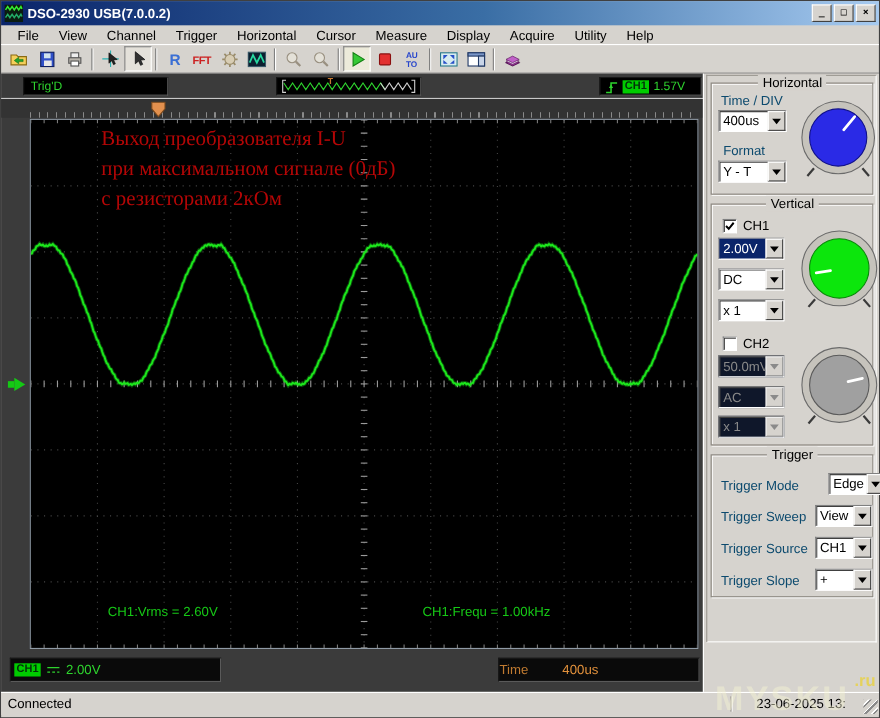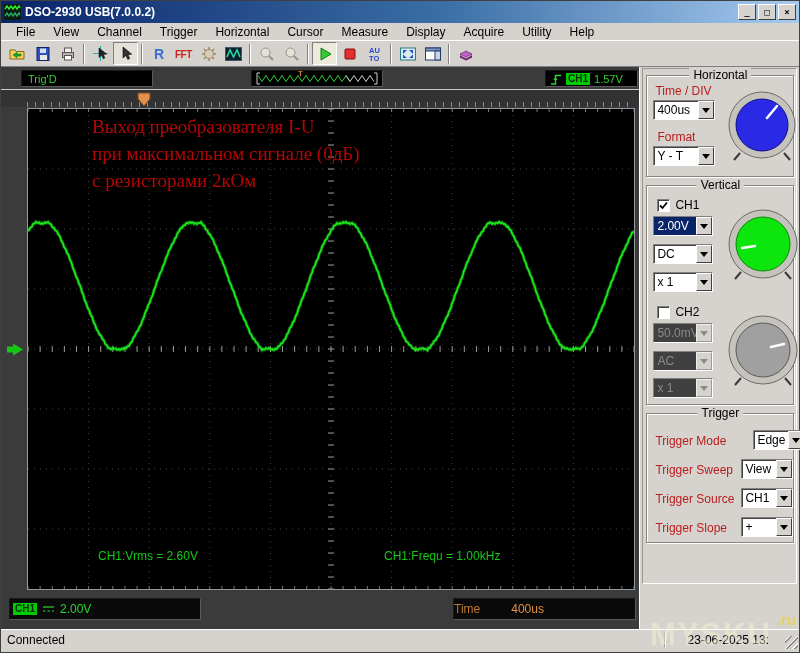--- a/index.html
+++ b/index.html
@@ -48,28 +48,28 @@
   .time-box .tval { color:#e2913c; margin-left:26px; }
 
   
   .right-panel { position:relative; width:160px; background:#d6d3ce; border-left:1px solid #fff; }
   .panel-outline { position:absolute; left:2px; top:1px; width:155px; height:516px; border:1px solid; border-color:#9a968f #fff #fff #9a968f; }
   .group { position:absolute; left:6px; width:148px; border:1px solid #8a867f; box-shadow:1px 1px 0 #fff, inset 1px 1px 0 #fff; }
   .group-label { position:absolute; top:-8px; left:50%; transform:translateX(-50%); background:#d6d3ce; padding:0 4px; font-size:12px; color:#000; white-space:nowrap; }
   .g-horizontal { top:8px; height:102px; }
   .g-vertical   { top:118px; height:220px; }
   .g-trigger    { top:346px; height:130px; }
-  .lbl { position:absolute; font-size:12px; color:#b91c1c; white-space:nowrap; }
+  .lbl { position:absolute; font-size:12px; color:#0c4a6e; white-space:nowrap; }
 
   .combo { position:absolute; height:20px; display:flex; border:1px solid; border-color:#808080 #fff #fff #808080; box-shadow:inset 1px 1px 0 #404040; background:#fff; }
   .combo .cval { flex:1; padding:2px 3px 0 3px; font-size:12px; color:#000; overflow:hidden; white-space:nowrap; }
   .combo .cval.sel { background:#0a246a; color:#fff; }
   .combo .carrow { width:16px; background:#d6d3ce; border:1px solid; border-color:#fff #404040 #404040 #fff; display:flex; align-items:center; justify-content:center; }
   .combo .carrow::after { content:""; border:4px solid transparent; border-top:5px solid #000; margin-top:4px; }
-  .combo.disabled { background:#404040;justify-content:flex-end; }
+  .combo.disabled { background:#0f172a;justify-content:flex-end; }
   .combo.disabled .cval { color:#8a8a8a; }
   .combo.disabled .carrow { border-color:#eee #9a9a9a #9a9a9a #eee; }
   .combo.disabled .carrow::after { border-top-color:#8a8a8a; }
 
   .checkrow { position:absolute; display:flex; align-items:center; gap:5px; font-size:12px; }
   .checkbox { width:13px; height:13px; background:#fff; border:1px solid; border-color:#808080 #fff #fff #808080; box-shadow:inset 1px 1px 0 #404040; display:flex; align-items:center; justify-content:center; }
 
   .knob { position:absolute; }
 
   

